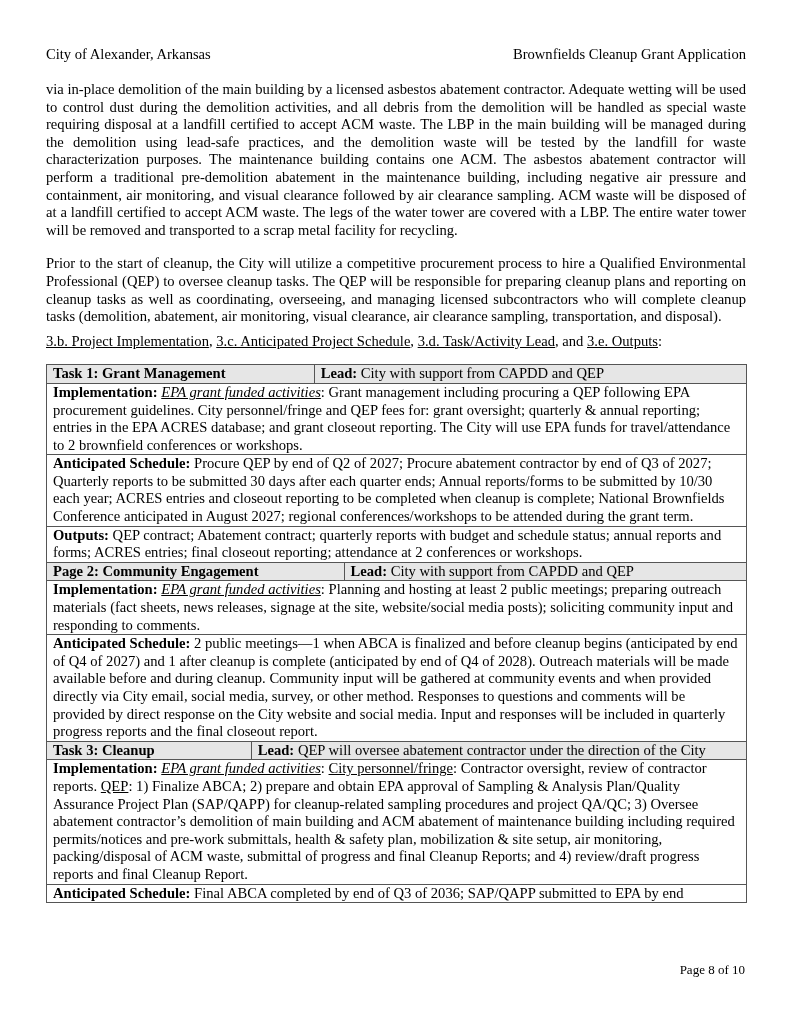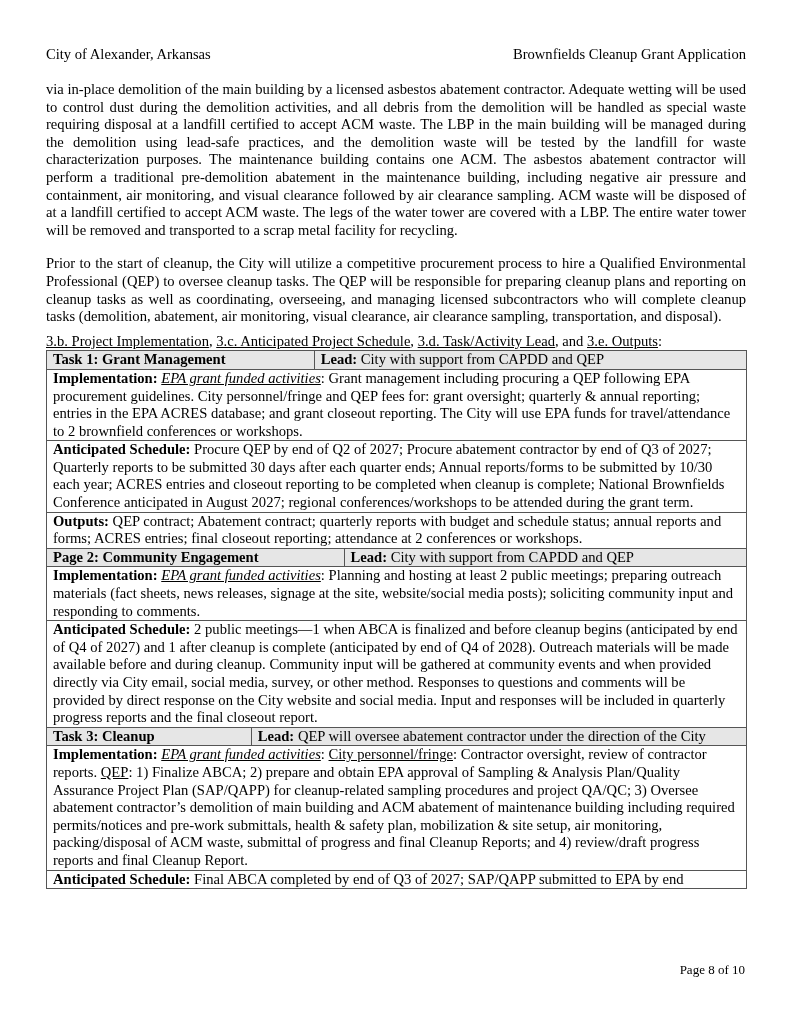--- a/index.html
+++ b/index.html
@@ -10,21 +10,21 @@
   }
   .page-header {
     position: absolute; left: 46px; top: 46px; width: 700px;
     display: flex; justify-content: space-between; font-size: 14.6px;
   }
   .body-area { position: absolute; left: 46px; top: 65px; width: 700px; }
   .para { text-align: justify; margin: 16px 0 7px 0; }
   .section-head { margin: 0; }
   .section-head u { text-decoration: underline; }
   table.tasks {
-    width: 701px; border-collapse: collapse; margin-top: 0;
+    width: 701px; border-collapse: collapse; margin-top: 14px;
     font-size: 14.6px; line-height: 17.6px;
   }
   table.tasks td {
     border: 1px solid #555; padding: 0 6px 0 6px; vertical-align: top; text-align: left;
   }
   tr.task-header td { background: #e6e6e6; }
   .b { font-weight: bold; }
   .iu { font-style: italic; text-decoration: underline; }
   .u { text-decoration: underline; }
   .page-footer {
@@ -96,19 +96,19 @@
 
     <tbody>
         <tr class="task-header">
       <td class="b">Task 3: Cleanup</td>
       <td><span class="b">Lead:</span><span> QEP will oversee abatement contractor under the direction of the City</span></td>
     </tr>
     <tr>
       <td colspan="2"><span class="b">Implementation:</span> <span class="iu">EPA grant funded activities</span><span>: </span><span class="u">City personnel/fringe</span><span>: Contractor oversight, review of contractor reports. </span><span class="u">QEP</span><span>: 1) Finalize ABCA; 2) prepare and obtain EPA approval of Sampling &amp; Analysis Plan/Quality Assurance Project Plan (SAP/QAPP) for cleanup-related sampling procedures and project QA/QC; 3) Oversee abatement contractor’s demolition of main building and ACM abatement of maintenance building including required permits/notices and pre-work submittals, health &amp; safety plan, mobilization &amp; site setup, air monitoring, packing/disposal of ACM waste, submittal of progress and final Cleanup Reports; and 4) review/draft progress reports and final Cleanup Report.</span></td>
     </tr>
     <tr>
-      <td colspan="2"><span class="b">Anticipated Schedule:</span><span> Final ABCA completed by end of Q3 of 2027; SAP/QAPP submitted to EPA by end</span></td>
+      <td colspan="2"><span class="b">Anticipated Schedule:</span><span> Final ABCA completed by end of Q3 of 2036; SAP/QAPP submitted to EPA by end</span></td>
     </tr>
   </tbody>
     </table>
 </div>
 
 <div class="page-footer">Page 8 of 10</div>
 
 </body></html>

